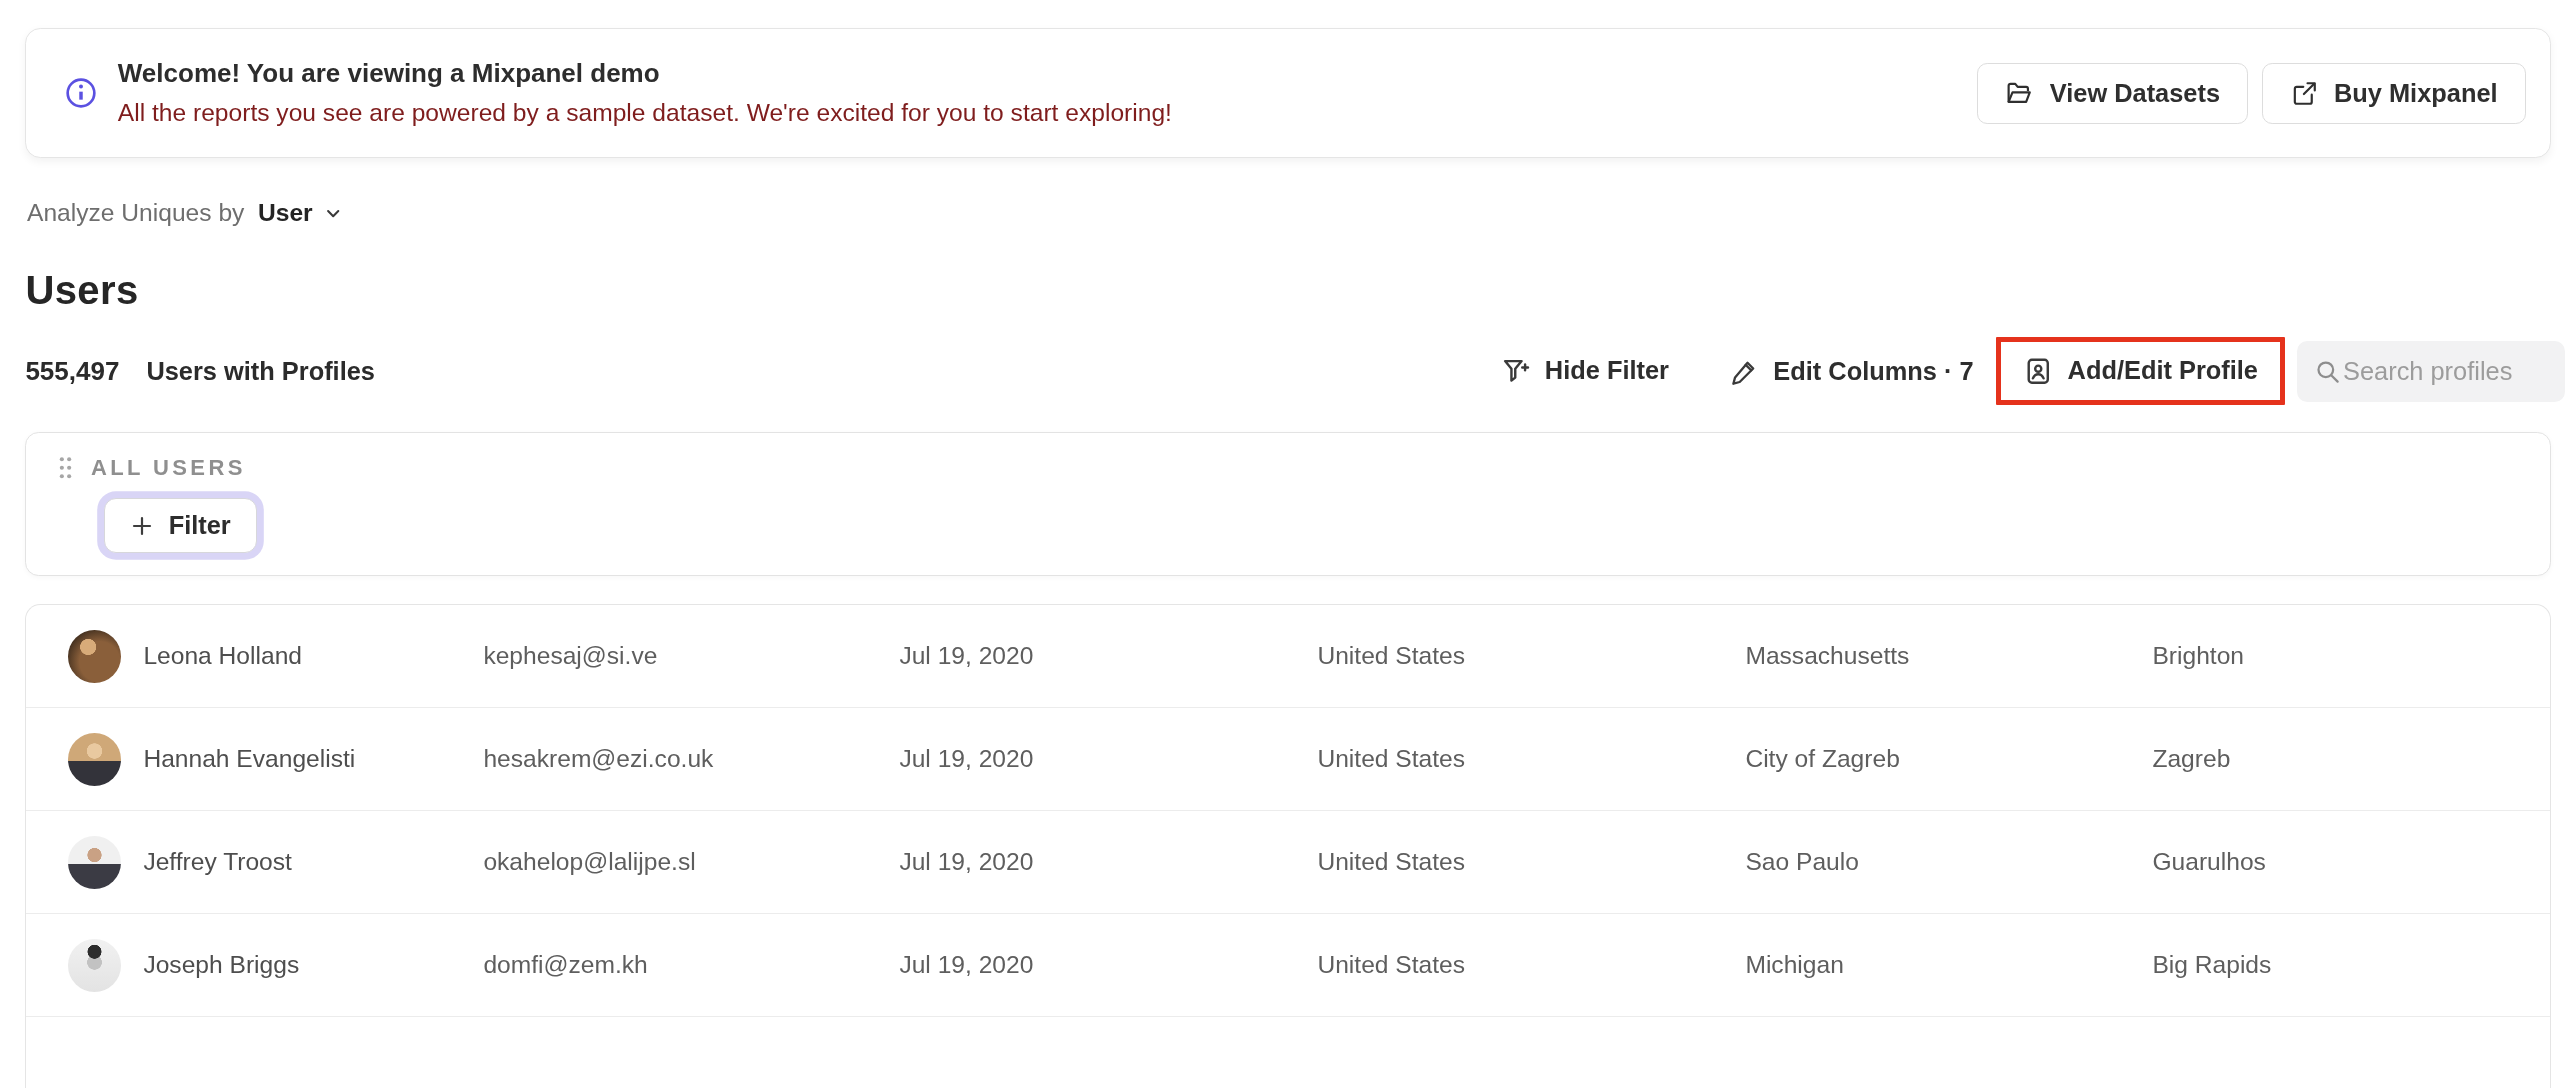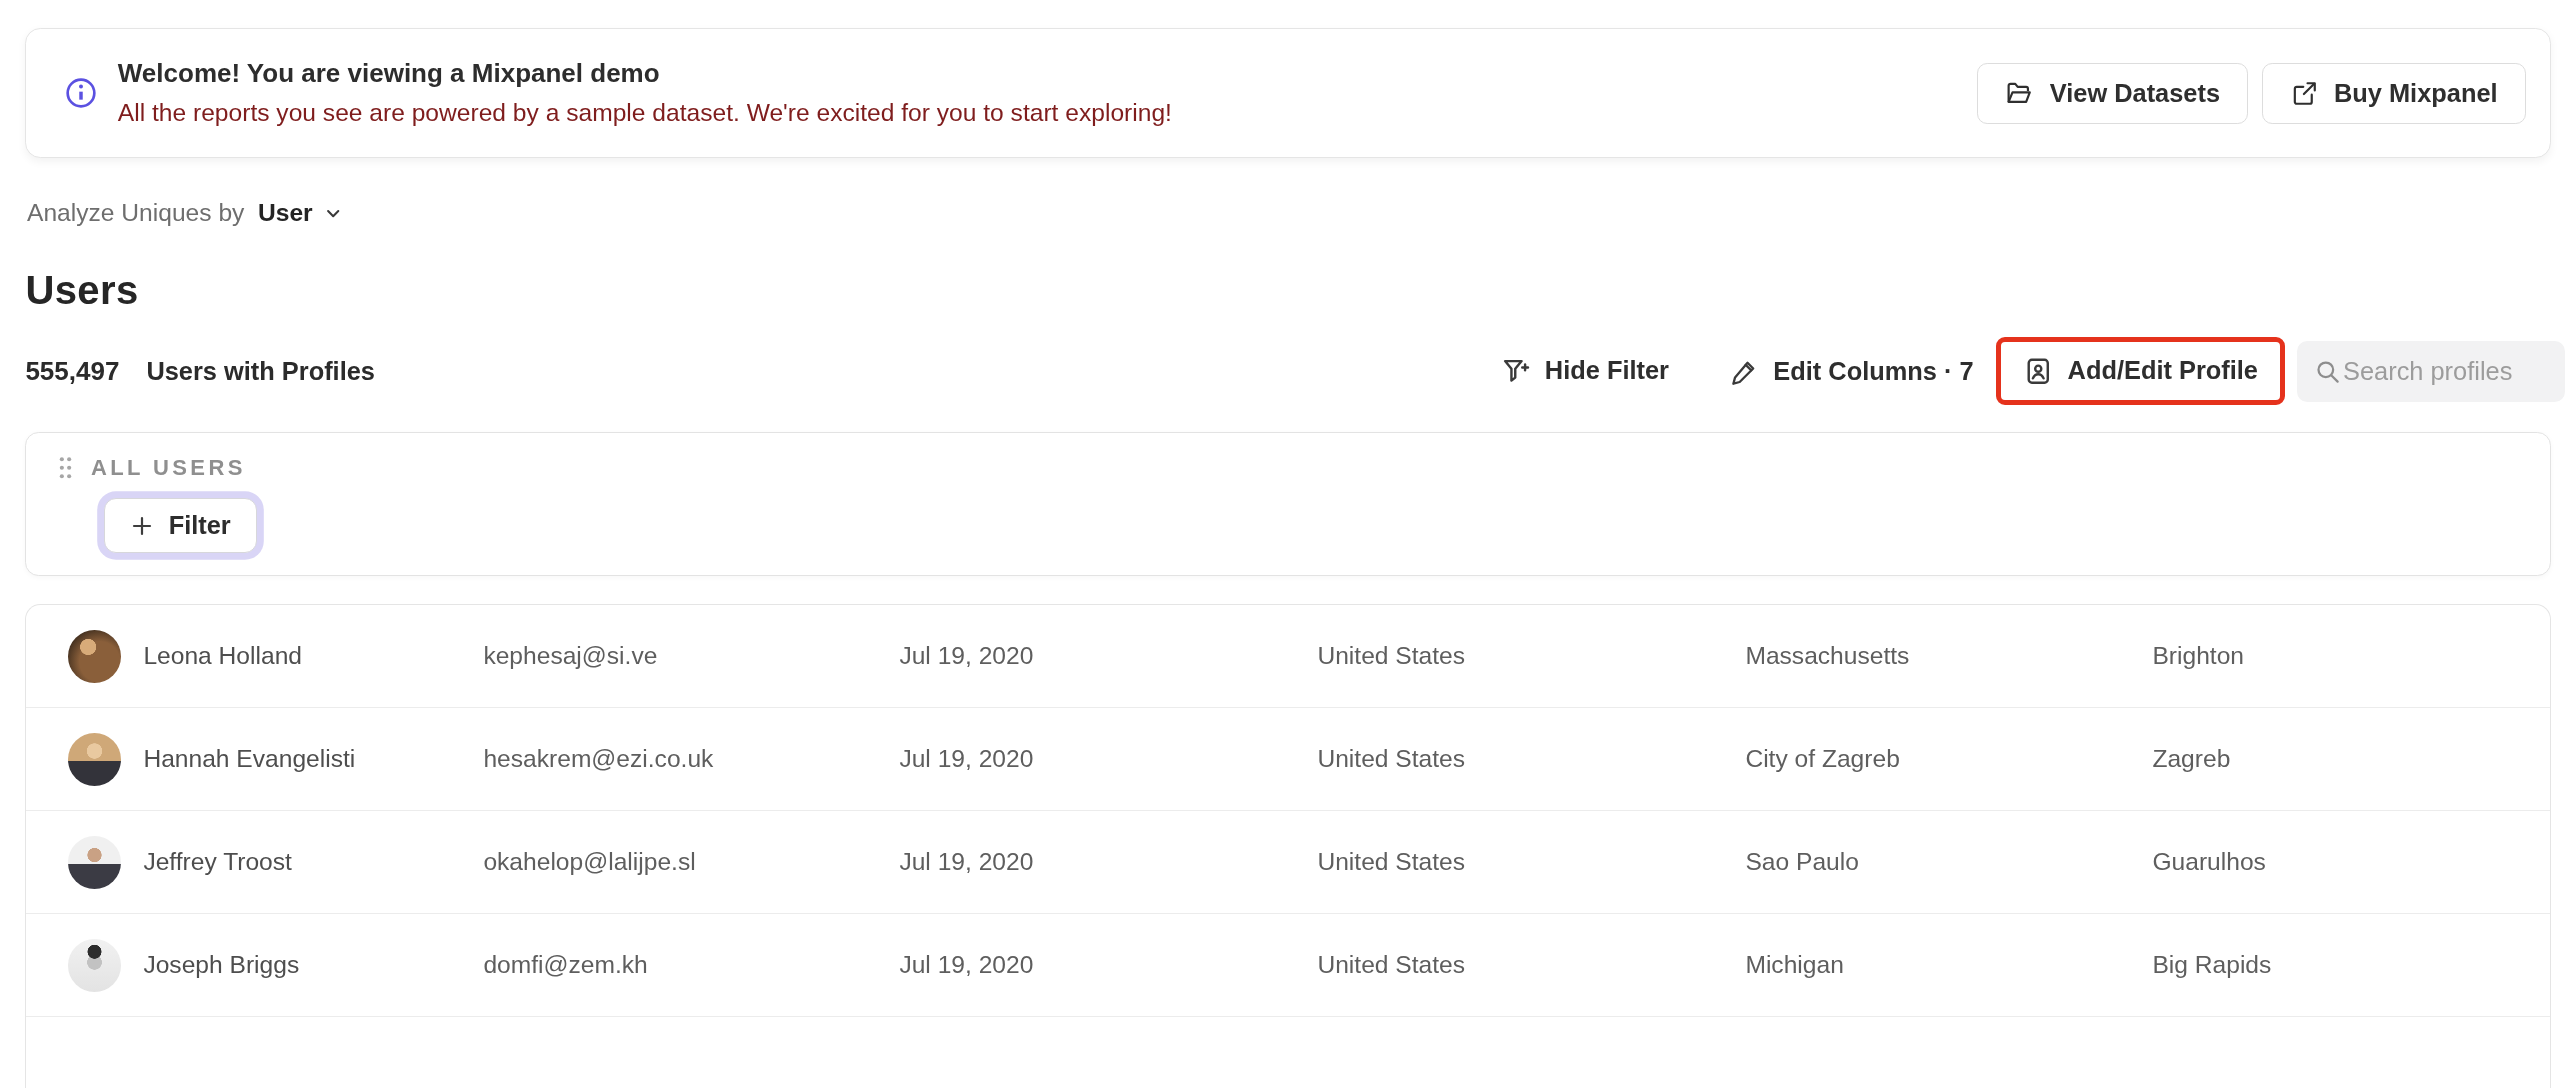--- a/index.html
+++ b/index.html
@@ -54,21 +54,21 @@
   .count-num { font-size:26px; font-weight:bold; color:#2b2b2b; }
   .count-label { font-size:25.4px; font-weight:bold; color:#2b2b2b; margin-left:27px; }
   .count-spacer { flex:1; }
   .tool-item {
     display:flex; align-items:flex-start; gap:14.4px; cursor:pointer;
     font-size:25.4px; color:#2e2e2e; font-weight:bold; white-space:nowrap;
   }
   .tool-item .t-icon { color:#3a3a3a; }
   .tool-gap { width:61px; }
   .highlight-box {
-    border:5.1px solid #e5321c; border-radius:9px;
+    border:5.1px solid #e5321c; border-radius:1px;
     padding:13.6px 22px; margin-left:22px; display:flex; align-items:center;
   }
   .search-box {
     margin-left:12px; width:268px; height:61px; background:#f2f2f3;
     border-radius:10.2px; display:flex; align-items:center; padding:0 17px; gap:0;
   }
   .search-box input {
     border:none; outline:none; background:transparent; width:100%;
     font-size:25.4px; color:#454545; font-family:"Liberation Sans", sans-serif;
   }

